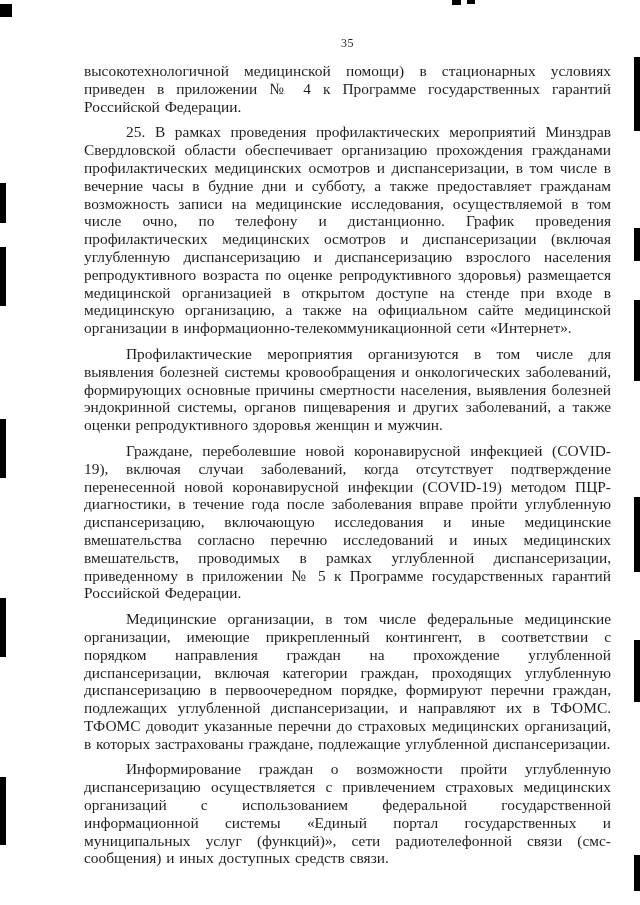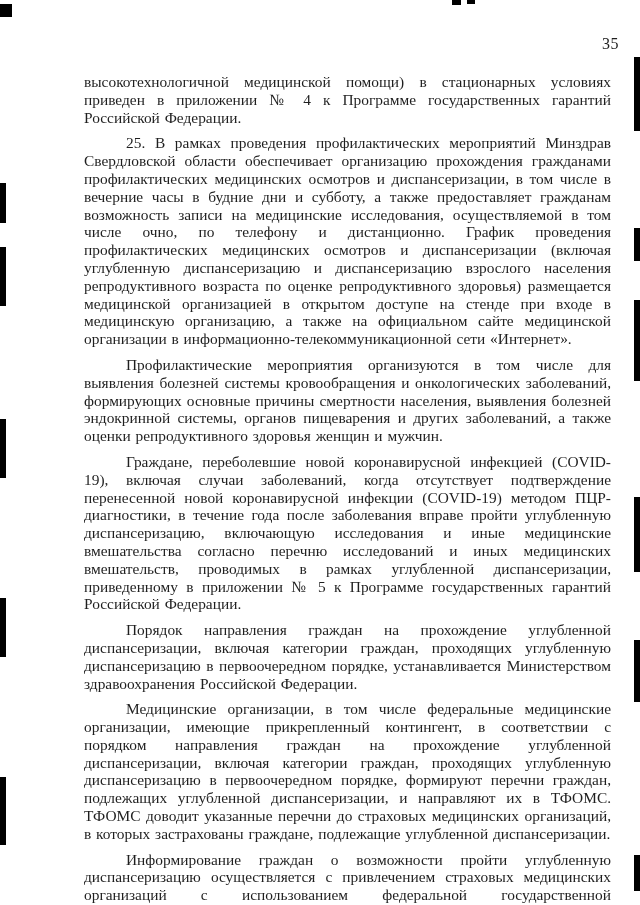--- a/index.html
+++ b/index.html
@@ -22,24 +22,24 @@
     font-family: "Liberation Serif", "DejaVu Serif", serif;
     color: var(--text);
   }
   .content {
     position: absolute;
     left: 76px;
     top: 34px;
     width: 543px;
   }
   .page-number {
-    text-align: right;
-    font-size: 16px;
+    text-align: center;
+    font-size: 12px;
     line-height: 19px;
-    margin-bottom: 20px;
+    margin-bottom: 9px;
     letter-spacing: 0.5px;
   }
   .para {
     margin: 8px;
     font-size: 15.4px;
     line-height: 17.8px;
     text-align: justify;
     text-indent: 42px;
     word-spacing: 1px;
     hyphens: none;
@@ -60,21 +60,20 @@
 
 <div class="page">
 
   <div class="content">
     <div class="page-number">35</div>
 
     <p class="para no-indent">высокотехнологичной медицинской помощи) в стационарных условиях приведен в приложении № 4 к Программе государственных гарантий Российской Федерации.</p>
     <p class="para">25. В рамках проведения профилактических мероприятий Минздрав Свердловской области обеспечивает организацию прохождения гражданами профилактических медицинских осмотров и диспансеризации, в том числе в вечерние часы в будние дни и субботу, а также предоставляет гражданам возможность записи на медицинские исследования, осуществляемой в том числе очно, по телефону и дистанционно. График проведения профилактических медицинских осмотров и диспансеризации (включая углубленную диспансеризацию и диспансеризацию взрослого населения репродуктивного возраста по оценке репродуктивного здоровья) размещается медицинской организацией в открытом доступе на стенде при входе в медицинскую организацию, а также на официальном сайте медицинской организации в информационно-телекоммуникационной сети «Интернет».</p>
     <p class="para">Профилактические мероприятия организуются в том числе для выявления болезней системы кровообращения и онкологических заболеваний, формирующих основные причины смертности населения, выявления болезней эндокринной системы, органов пищеварения и других заболеваний, а также оценки репродуктивного здоровья женщин и мужчин.</p>
     <p class="para">Граждане, переболевшие новой коронавирусной инфекцией (COVID-19), включая случаи заболеваний, когда отсутствует подтверждение перенесенной новой коронавирусной инфекции (COVID-19) методом ПЦР-диагностики, в течение года после заболевания вправе пройти углубленную диспансеризацию, включающую исследования и иные медицинские вмешательства согласно перечню исследований и иных медицинских вмешательств, проводимых в рамках углубленной диспансеризации, приведенному в приложении № 5 к Программе государственных гарантий Российской Федерации.</p>
-    <p class="para">Порядок направления граждан на прохождение углубленной диспансеризации, включая категории граждан, проходящих углубленную диспансеризацию в первоочередном порядке, устанавливается Министерством здравоохранения Российской Федерации.</p>
     <p class="para">Медицинские организации, в том числе федеральные медицинские организации, имеющие прикрепленный контингент, в соответствии с порядком направления граждан на прохождение углубленной диспансеризации, включая категории граждан, проходящих углубленную диспансеризацию в первоочередном порядке, формируют перечни граждан, подлежащих углубленной диспансеризации, и направляют их в ТФОМС. ТФОМС доводит указанные перечни до страховых медицинских организаций, в которых застрахованы граждане, подлежащие углубленной диспансеризации.</p>
     <p class="para">Информирование граждан о возможности пройти углубленную диспансеризацию осуществляется с привлечением страховых медицинских организаций с использованием федеральной государственной информационной системы «Единый портал государственных и муниципальных услуг (функций)», сети радиотелефонной связи (смс-сообщения) и иных доступных средств связи.</p>
   </div>
 
   <div class="scan-mark corner" style="top:4px;   height:13px;"></div>
   <div class="scan-mark left" style="top:183px; height:40px;"></div>
   <div class="scan-mark left" style="top:247px; height:59px;"></div>
   <div class="scan-mark left" style="top:419px; height:59px;"></div>
   <div class="scan-mark left" style="top:598px; height:59px;"></div>
   <div class="scan-mark left" style="top:777px; height:68px;"></div>

